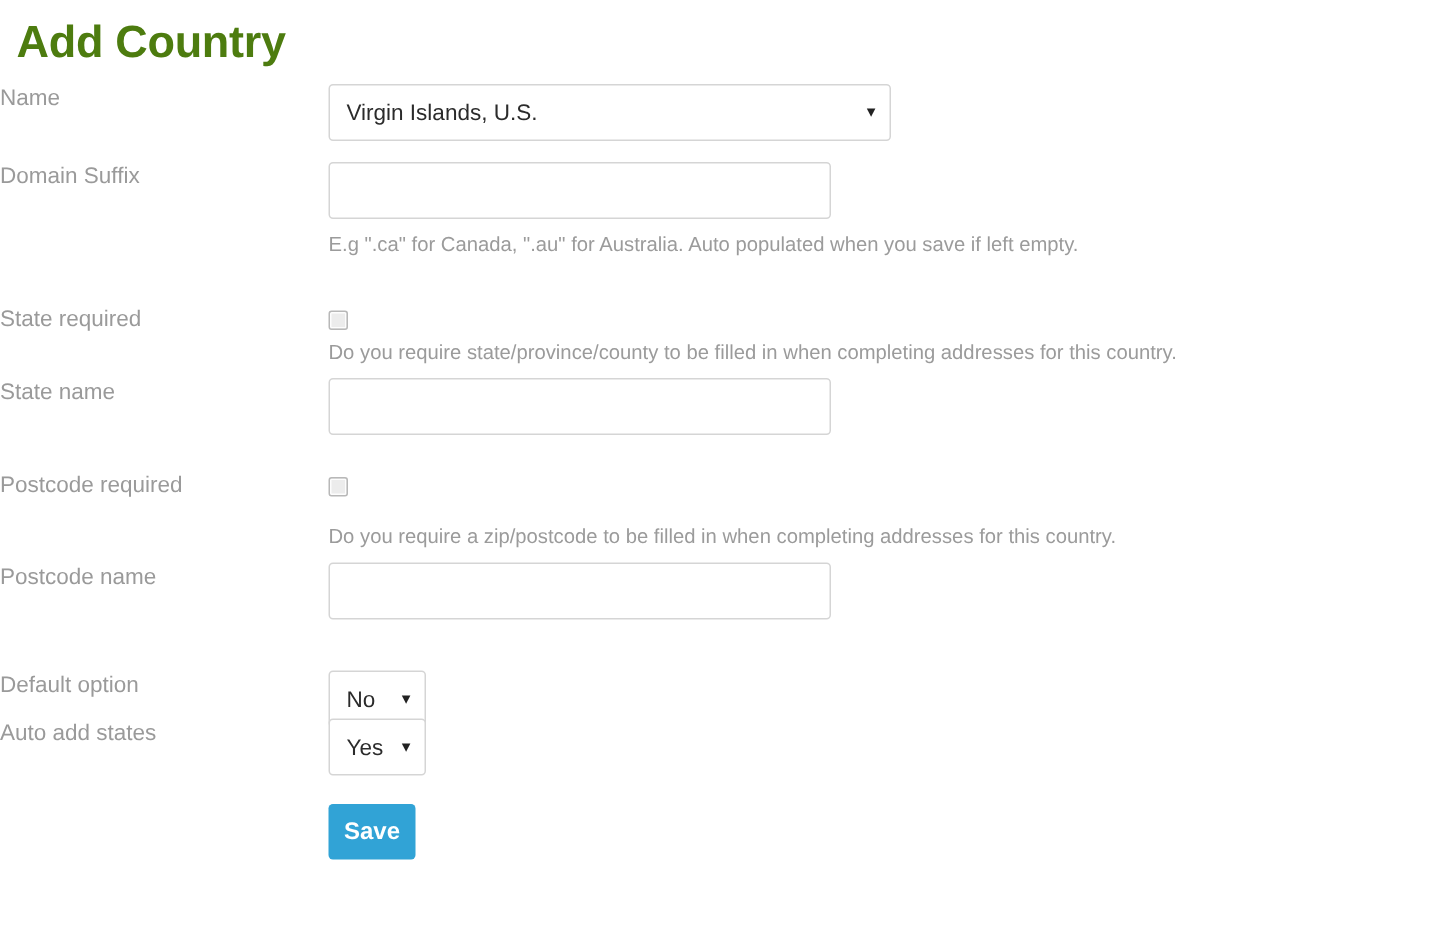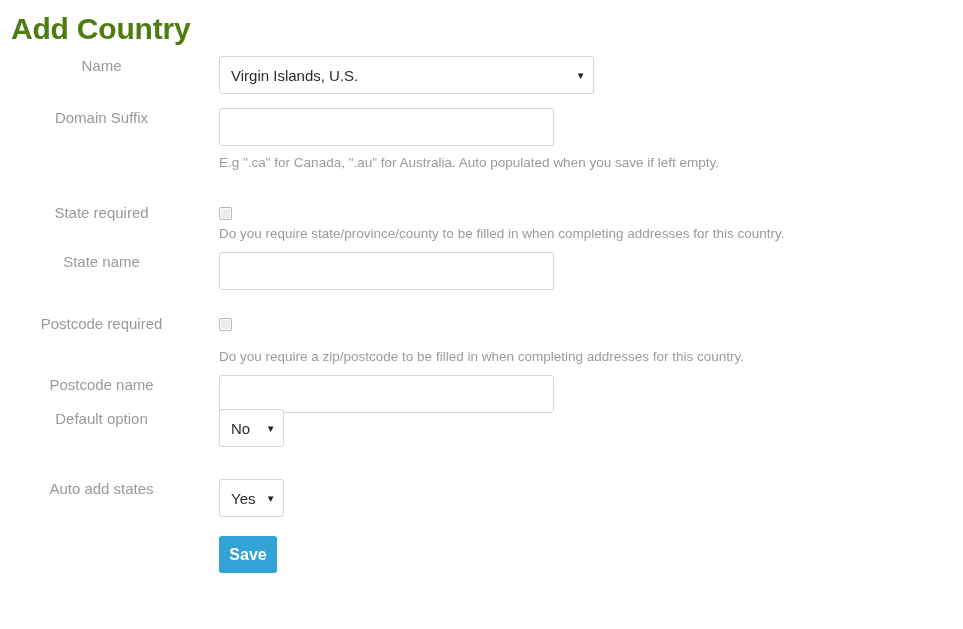--- a/index.html
+++ b/index.html
@@ -36,21 +36,21 @@
 
   .form-row {
     position: relative;
     display: flex;
     align-items: flex-start;
     margin-bottom: 0;
   }
 
   .ctl-label {
     width: 219px;
-    text-align: center;
+    text-align: left;
     padding-right: 16px;
     box-sizing: border-box;
     color: #9a9a9a;
     font-size: 15px;
     line-height: 20px;
   }
 
   .ctl-field {
     flex: 1 1 auto;
     position: relative;
@@ -200,21 +200,21 @@
     </div>
   </div>
 
   <div class="form-row abs" style="top:319px; left:0; width:963px;">
     <div class="ctl-label">Postcode name</div>
     <div class="ctl-field">
       <input class="text-input" type="text" value="" style="">
     </div>
   </div>
 
-  <div class="form-row abs" style="top:353px; left:0; width:893px;">
+  <div class="form-row abs" style="top:391px; left:0; width:893px;">
     <div class="ctl-label">Default option</div>
     <div class="ctl-field">
       <div class="select-wrap">
         <div class="select-box small">
           <span>No</span>
           <span class="select-arrow">▾</span>
         </div>
       </div>
     </div>
   </div>

